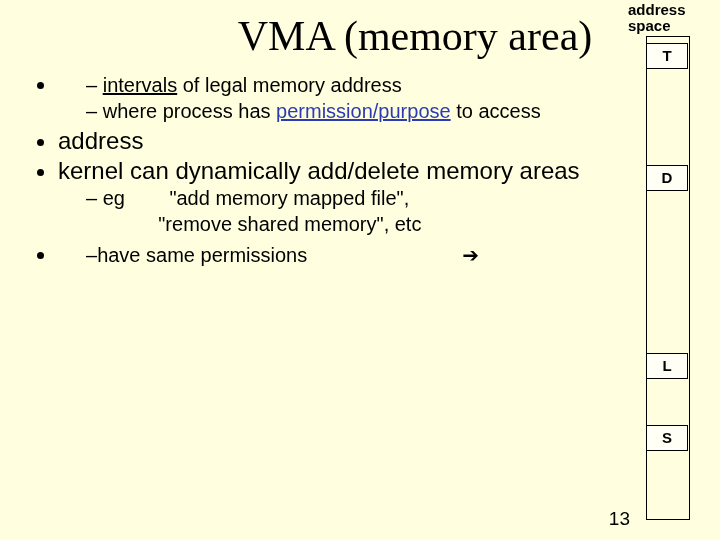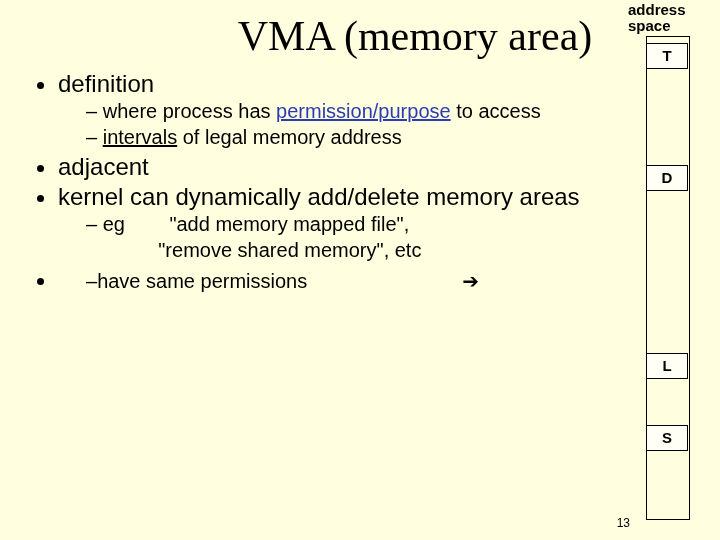--- a/index.html
+++ b/index.html
@@ -100,44 +100,43 @@
   }
   .seg-t { top: 6px; }
   .seg-d { top: 128px; }
   .seg-l { top: 316px; }
   .seg-s { top: 388px; }
 
   .page-num {
     position: absolute;
     bottom: 10px;
     right: 90px;
-    font-size: 12px;
+    font-size: 19px;
   }
 </style>
 </head>
 <body>
 
 <div class="title">VMA (memory area)</div>
 
 <div class="body-area">
   <ul class="lvl1">
     <li>
-      <span>definition</span>
       <ul class="lvl2">
         <li>
-          <span>where process has </span><span class="blue-under">permission/purpose</span><span> to access</span>
+          <span class="under">intervals</span><span> of legal memory address</span>
         </li>
         <li>
-          <span class="under">intervals</span><span> of legal memory address</span>
+          <span>where process has </span><span class="blue-under">permission/purpose</span><span> to access</span>
         </li>
       </ul>
     </li>
 
     <li>
-      <span>adjacent</span>
+      <span>address</span>
     </li>
 
     <li>
       <span>kernel can dynamically add/delete memory areas</span>
       <ul class="lvl2">
         <li>
           <span>eg</span>&nbsp;&nbsp;&nbsp;&nbsp;&nbsp;&nbsp;&nbsp;&nbsp;<span>"add memory mapped file",</span>
         </li>
         <li class="noprefix">
           &nbsp;&nbsp;&nbsp;&nbsp;&nbsp;&nbsp;&nbsp;&nbsp;&nbsp;&nbsp;&nbsp;&nbsp;&nbsp;<span>"remove shared memory", etc</span>

